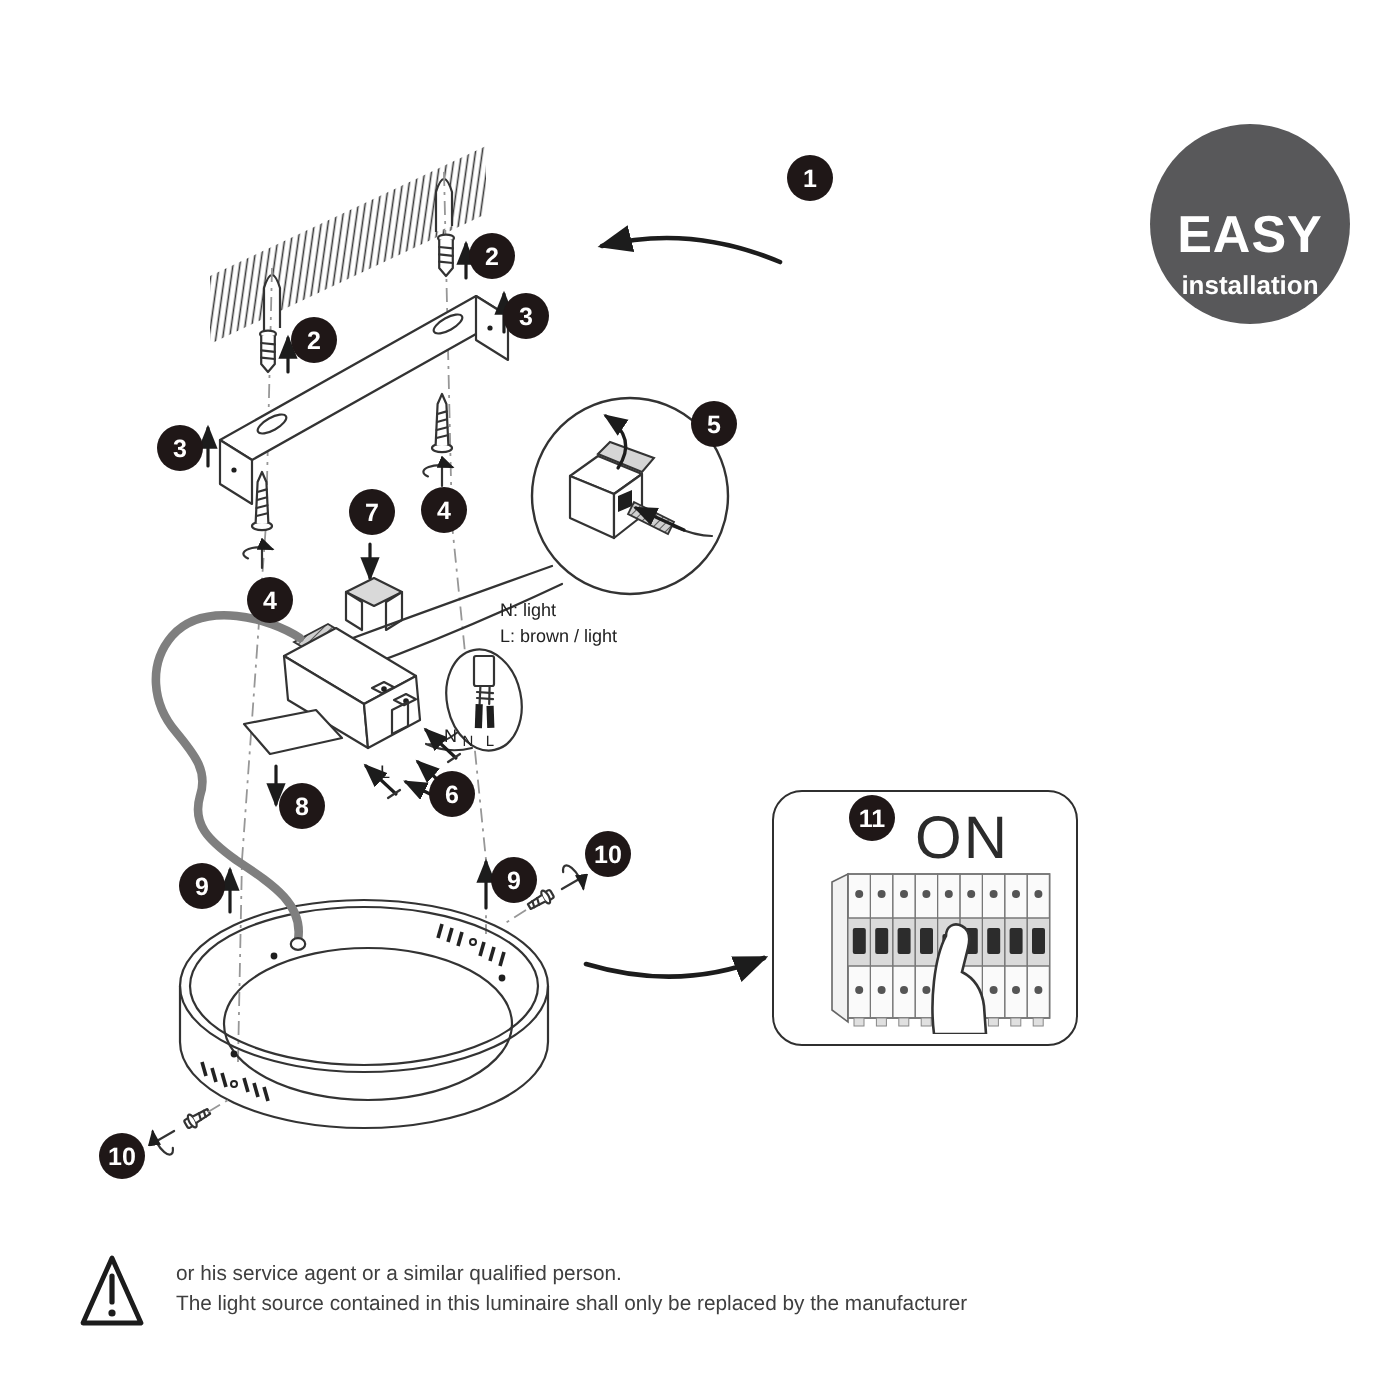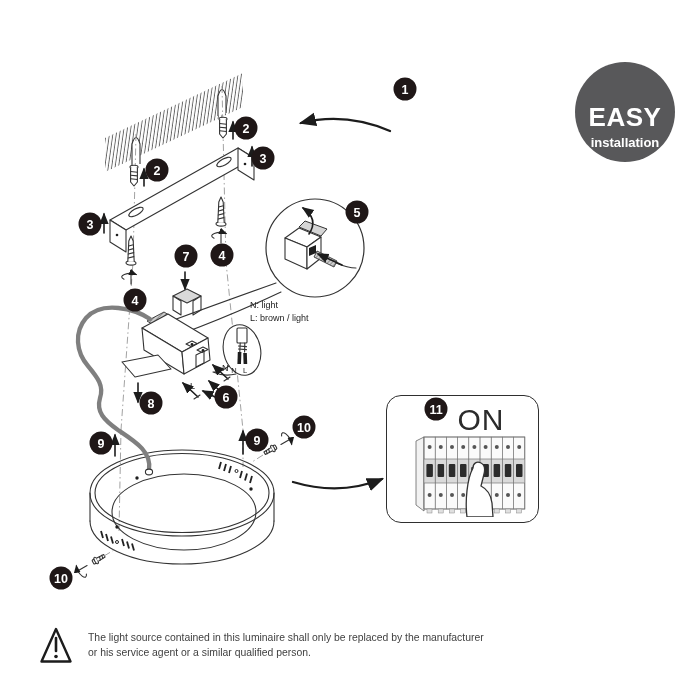--- a/index.html
+++ b/index.html
@@ -331,17 +331,17 @@
       <div class="step" style="left: 101px; top: 443px;">9</div>
       <div class="step" style="left: 257px; top: 440px;">9</div>
       <div class="step" style="left: 304px; top: 427px;">10</div>
       <div class="step" style="left: 61px; top: 578px;">10</div>
       <div class="step" style="left: 424px; top: 409px; margin-left: 12px;">11</div>
     </div>
 
   <div class="footer">
     <div style="width:34px;height:38px;flex:0 0 34px;"></div>
     <div class="warn-text">
+      <div>or his service agent or a similar qualified person.</div>
       <div>The light source contained in this luminaire shall only be replaced by the manufacturer</div>
-      <div>or his service agent or a similar qualified person.</div>
     </div>
   </div>
 </div>
 
 </body></html>

